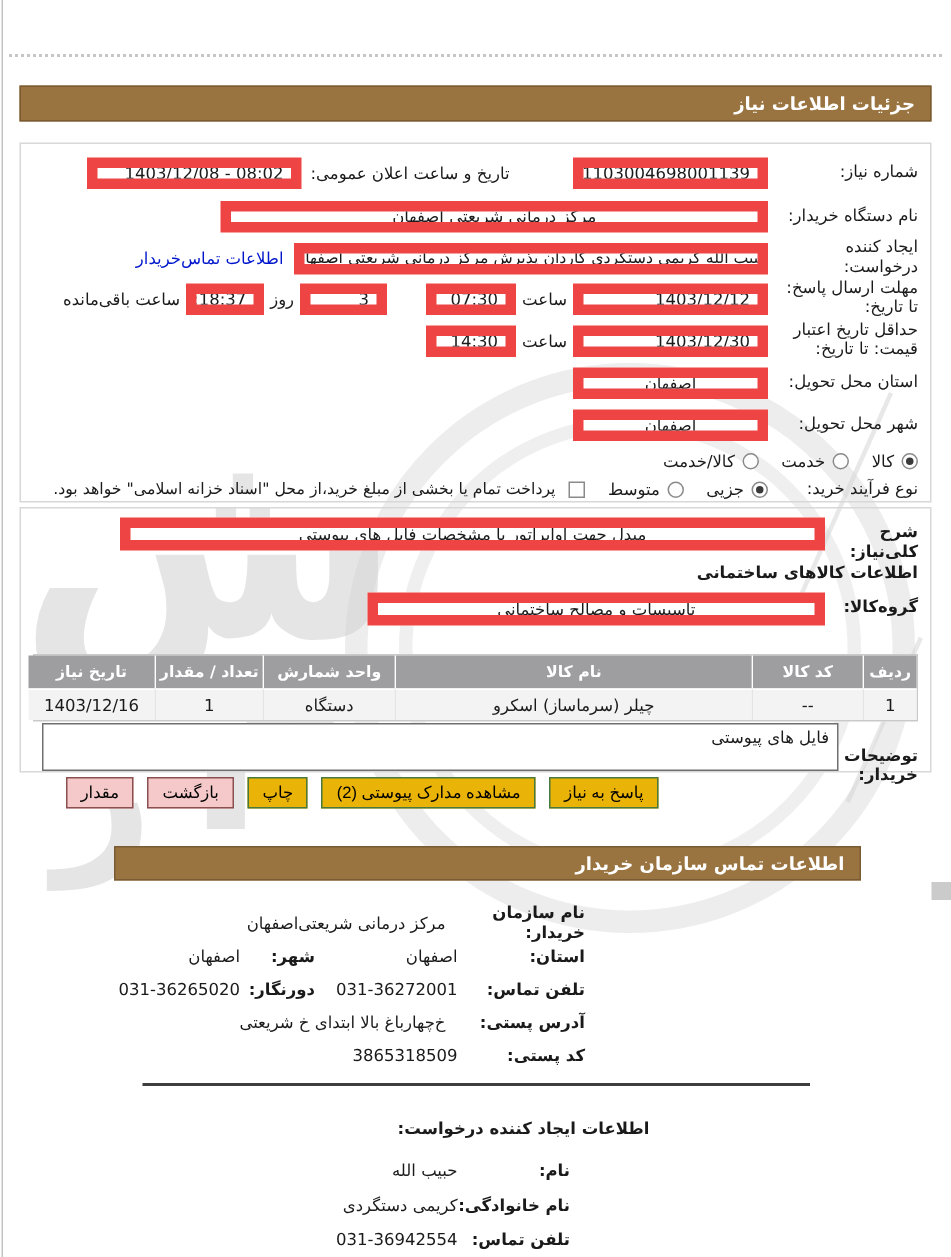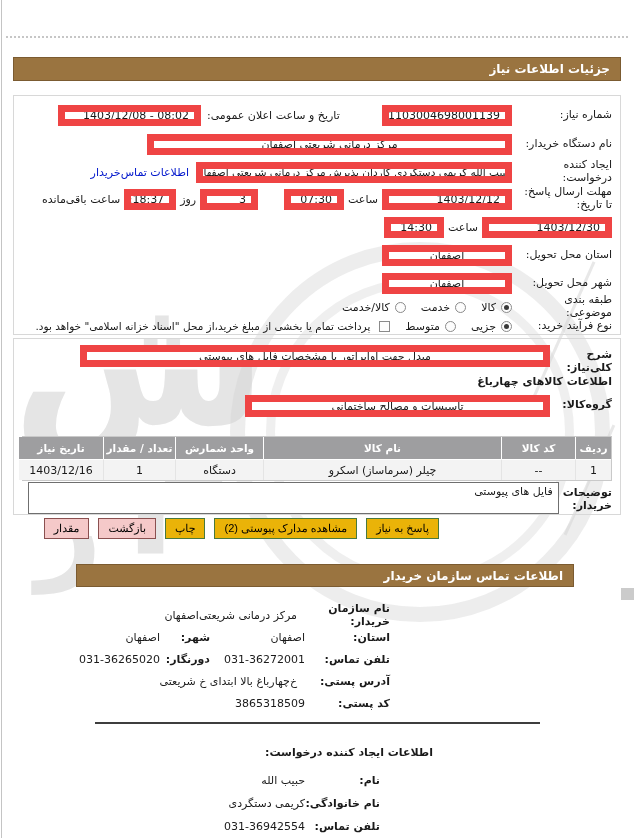--- a/index.html
+++ b/index.html
@@ -189,20 +189,21 @@
         <span>3</span>
       </div>
       <span class="small-gap">روز</span>
       <div class="inp ltr right" style="flex:0 0 52px;">
         <span>23:18:37</span>
       </div>
       <span class="small-gap">ساعت باقی‌مانده</span>
     </div>
 
     <div class="frow" style="top:120px;">
+      <span class="flabel">حداقل تاریخ اعتبار قیمت: تا تاریخ:</span>
       <div class="inp ltr right" style="flex:0 0 130px;">
         <span>1403/12/30</span>
       </div>
       <span class="small-gap">ساعت</span>
       <div class="inp ltr right" style="flex:0 0 60px;">
         <span>14:30</span>
       </div>
     </div>
 
     <div class="frow" style="top:148px;">
@@ -213,21 +214,20 @@
     </div>
 
     <div class="frow" style="top:176px;">
       <span class="flabel">شهر محل تحویل:</span>
       <div class="inp center" style="flex:0 0 130px;">
         <span>اصفهان</span>
       </div>
     </div>
 
     <div class="frow" style="top:203px; height:16px;">
-      <span class="flabel">طبقه بندی موضوعی:</span>
       <span class="opt">
         <span class="radio checked"></span>
         <span>کالا</span>
       </span>
       <span class="opt">
         <span class="radio"></span>
         <span>خدمت</span>
       </span>
       <span class="opt">
         <span class="radio"></span>
@@ -254,21 +254,21 @@
 
   <div class="gbox gbox2">
 
     <div class="g2row" style="top:6px;">
       <span class="g2label">شرح کلی‌نیاز:</span>
       <div class="inp center" style="flex:0 0 470px; height:22px;">
         <span>مبدل جهت اواپراتور با مشخصات فایل های پیوستی</span>
       </div>
     </div>
 
-    <div class="heading-bold" style="top:36px;">اطلاعات کالاهای چهارباغ</div>
+    <div class="heading-bold" style="top:36px;">اطلاعات کالاهای ساختمانی</div>
 
     <div class="g2row" style="top:56px;">
       <span class="g2label">گروه‌کالا:</span>
       <div class="inp center" style="flex:0 0 305px; height:22px;">
         <span>تاسیسات و مصالح ساختمانی</span>
       </div>
     </div>
 
     <div class="tbl">
       <div class="trow">
@@ -283,21 +283,21 @@
         <div class="td c0">1</div>
         <div class="td c1">--</div>
         <div class="td c2">چیلر (سرماساز) اسکرو</div>
         <div class="td c3">دستگاه</div>
         <div class="td c4">1</div>
         <div class="td c5 ltr">1403/12/16</div>
       </div>
     </div>
 
     <div class="g2row" style="top:143px;">
-      <span class="g2label" style="flex:0 0 52px; padding-top:4px;">توضیحات خریدار:</span>
+      <span class="g2label" style="flex:0 0 52px; padding-top:15px;">توضیحات خریدار:</span>
       <div class="textarea">
         <span>فایل های پیوستی</span>
       </div>
     </div>
   </div>
 
   <div class="btnrow">
     <button class="btn btn-green">پاسخ به نیاز</button>
     <button class="btn btn-green">مشاهده مدارک پیوستی (2)</button>
     <button class="btn btn-green">چاپ</button>

